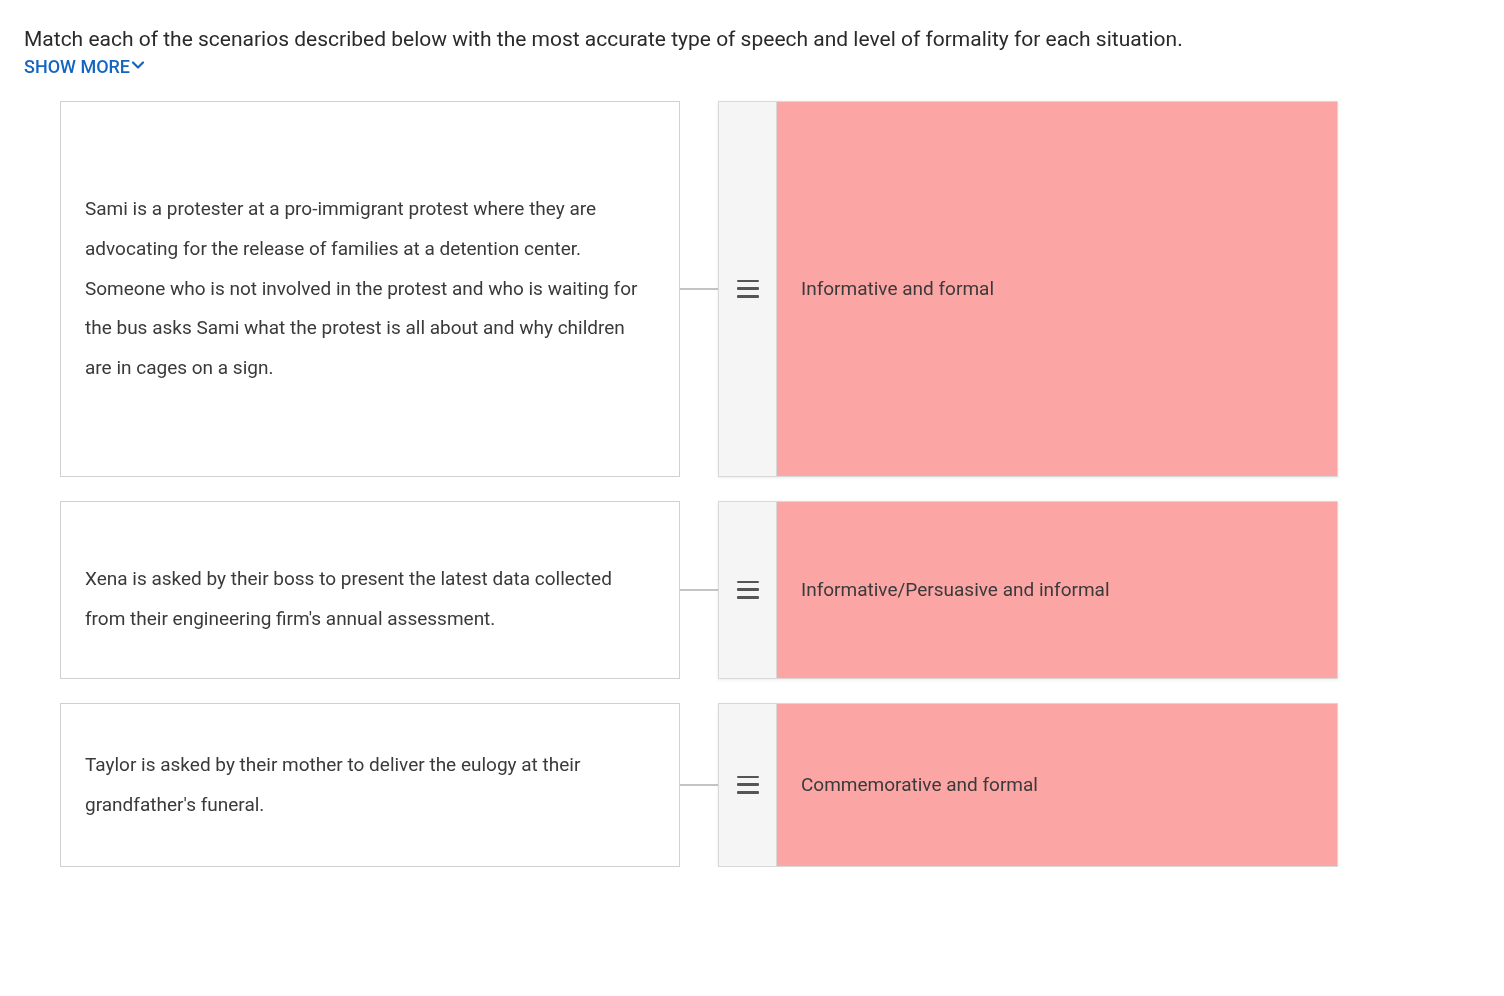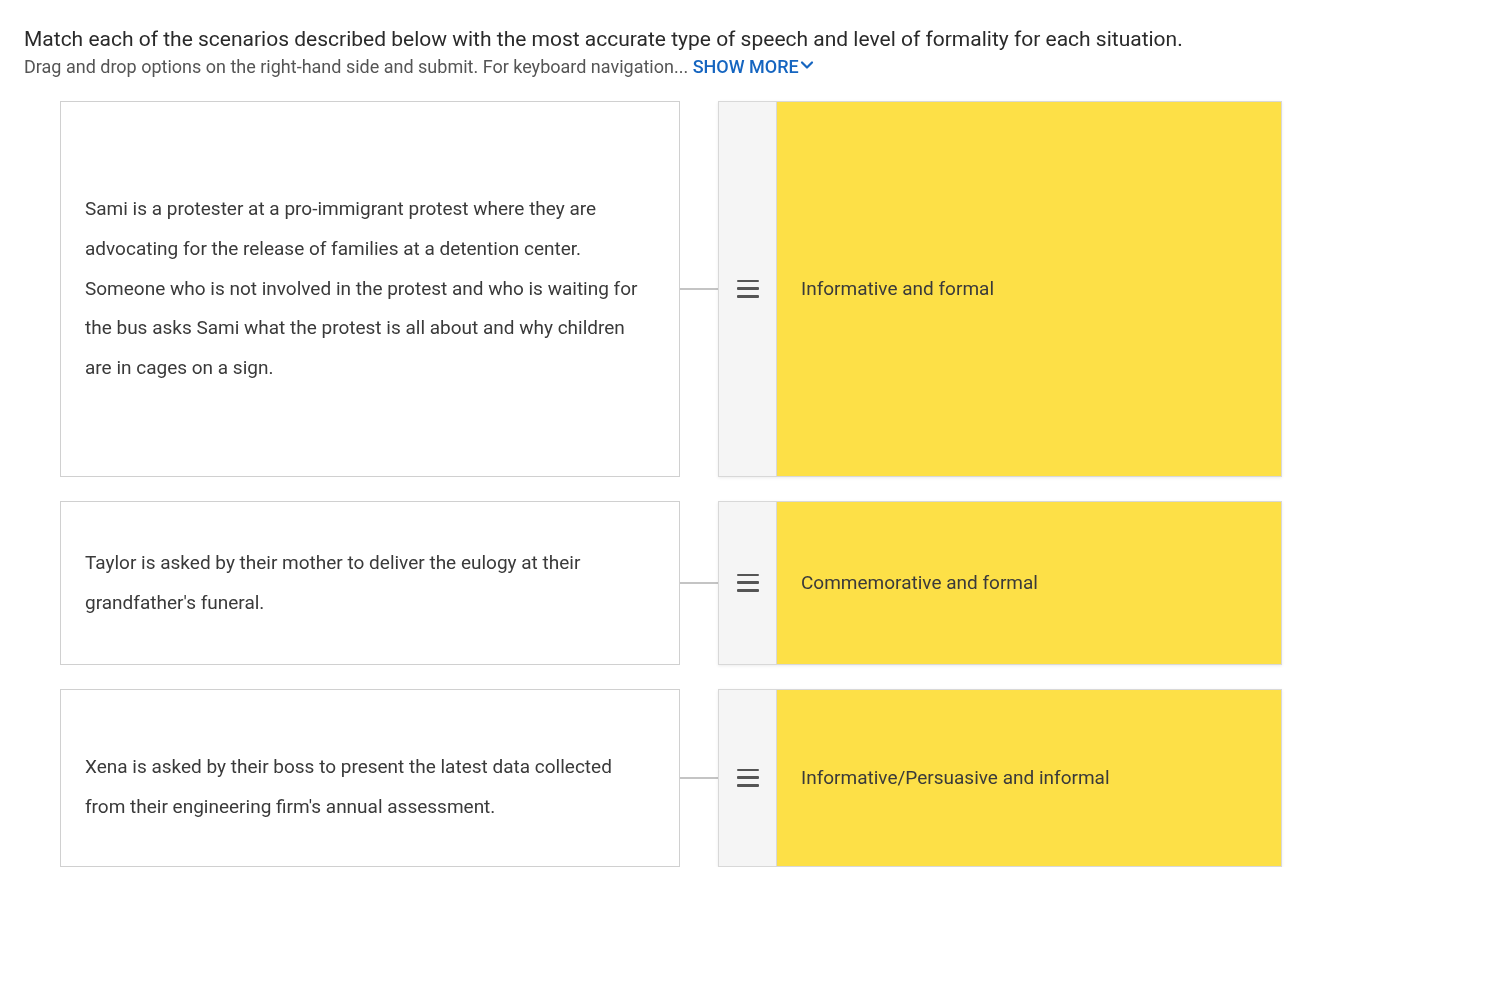--- a/index.html
+++ b/index.html
@@ -54,25 +54,25 @@
       line-height: 2.1;
       color: #3a3a3a;
     }
     .connector {
       width: 38px;
       height: 2px;
       background: #c4c4c4;
       flex-shrink: 0;
     }
     .answer-box {
-      width: 564px;
+      width: 620px;
       display: flex;
       align-items: stretch;
       border: 1px solid #d8d8d8;
-      background: #fde047;
+      background: #fca5a5;
       box-shadow: 0 1px 3px rgba(0,0,0,0.08);
       align-self: stretch;
     }
     .drag-handle {
       width: 58px;
       background: #f5f5f5;
       border-right: 1px solid #d8d8d8;
       display: flex;
       align-items: center;
       justify-content: center;
@@ -117,21 +117,20 @@
       align-items: center;
       padding-bottom: 6px;
     }
   </style>
 </head>
 <body>
 
 <div class="question-text">Match each of the scenarios described below with the most accurate type of speech and level of formality for each situation.</div>
 
 <div class="instructions">
-  <span>Drag and drop options on the right-hand side and submit. For keyboard navigation... </span>
   <span class="show-more">
     <span>SHOW MORE</span>
     <span class="show-more-icon">
       <svg width="16" height="16" viewBox="0 0 16 16" fill="none">
         <path d="M3 5.5 L8 10.5 L13 5.5" stroke="#1565c0" stroke-width="2.2" stroke-linecap="round" stroke-linejoin="round"></path>
       </svg>
     </span>
   </span>
 </div>
 
@@ -147,47 +146,47 @@
         <div class="drag-handle-icon">
           <span></span>
             <span></span>
             <span></span>
         </div>
       </div>
       <div class="answer-text">Informative and formal</div>
     </div>
   </div>
 
+  <div class="match-row row-3">
+    <div class="scenario-box">
+      <span>Xena is asked by their boss to present the latest data collected from their engineering firm's annual assessment.</span>
+    </div>
+    <div class="connector"></div>
+    <div class="answer-box">
+      <div class="drag-handle">
+        <div class="drag-handle-icon">
+          <span></span>
+            <span></span>
+            <span></span>
+        </div>
+      </div>
+      <div class="answer-text">Informative/Persuasive and informal</div>
+    </div>
+  </div>
+
   <div class="match-row row-2">
     <div class="scenario-box">
       <span>Taylor is asked by their mother to deliver the eulogy at their grandfather's funeral.</span>
     </div>
     <div class="connector"></div>
     <div class="answer-box">
       <div class="drag-handle">
         <div class="drag-handle-icon">
           <span></span>
             <span></span>
             <span></span>
         </div>
       </div>
       <div class="answer-text">Commemorative and formal</div>
     </div>
   </div>
 
-  <div class="match-row row-3">
-    <div class="scenario-box">
-      <span>Xena is asked by their boss to present the latest data collected from their engineering firm's annual assessment.</span>
-    </div>
-    <div class="connector"></div>
-    <div class="answer-box">
-      <div class="drag-handle">
-        <div class="drag-handle-icon">
-          <span></span>
-            <span></span>
-            <span></span>
-        </div>
-      </div>
-      <div class="answer-text">Informative/Persuasive and informal</div>
-    </div>
-  </div>
-
 </div>
 
 </body></html>

